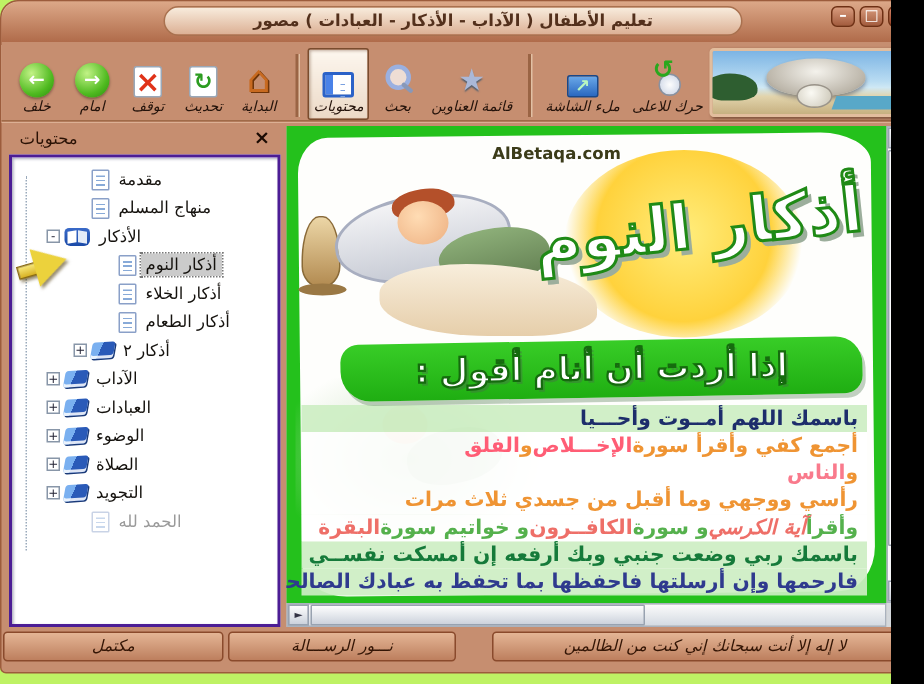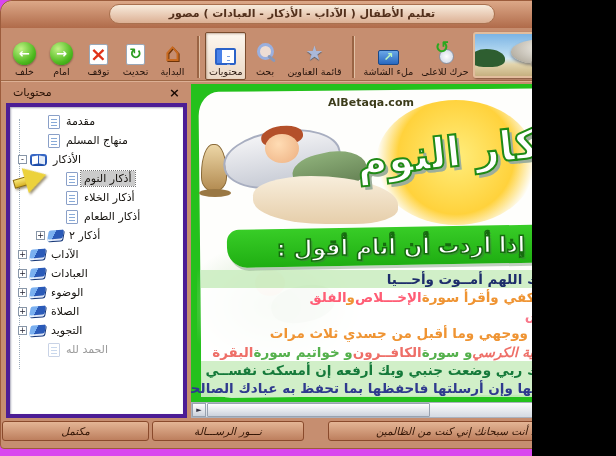--- a/index.html
+++ b/index.html
@@ -1,17 +1,17 @@
 <!DOCTYPE html>
 <html><head>
 <meta charset="utf-8">
 <style>
   * { margin:0; padding:0; box-sizing:border-box; }
   body { background:#000; font-family:"DejaVu Sans", sans-serif; }
-  .screen { position:relative; width:532px; height:456px; background:#d946ef; overflow:hidden; }
+  .screen { position:relative; width:594px; height:456px; background:#bef264; overflow:hidden; }
 
   
   .window { position:absolute; left:0; top:0; width:614px; height:449px;
             background:#c68e70; border-radius:12px 12px 4px 4px;
             border:1px solid #9c5c3c; box-shadow:inset 0 1px 0 #e8c0a4; }
 
   .titlebar { position:absolute; left:0; top:0; right:0; height:27px;
               background:linear-gradient(#dca888,#b06b4a);
               border-radius:12px 12px 0 0; }
   .title-pill { position:absolute; left:108px; right:118px; top:3px; height:20px;
@@ -25,21 +25,21 @@
              color:#fff; font-size:10px; line-height:12px; text-align:center; font-weight:bold; }
   .win-btn.close { background:linear-gradient(#d8886a,#963f24); }
 
   
   .toolbar { position:absolute; left:0; top:28px; right:0; height:52px;
              display:flex; align-items:center; padding:0 5px;
              border-bottom:1px solid #a06a48; box-shadow:0 1px 0 #dcb094; }
   .tb-strip { display:flex; align-items:flex-end; height:50px; }
   .tb-btn { display:flex; flex-direction:column; align-items:center; justify-content:flex-end;
             min-width:37px; height:48px; padding:2px 3px; gap:2px; color:#23120a;
-            font-size:9.5px; white-space:nowrap; position:relative; border:1px solid transparent; }
+            font-size:9.5px; white-space:nowrap; position:relative; border:1px solid transparent;font-style:italic; }
   .tb-btn.pressed { background:linear-gradient(#fdf7ef,#ecd9c6);
                     border:1px solid #7a4c2e; border-radius:2px;
                     box-shadow:inset 1px 1px 2px rgba(90,45,20,.35); }
   .tb-btn.has-dd::after { content:""; position:absolute; right:-4px; top:16px;
             border-left:3px solid transparent; border-right:3px solid transparent;
             border-top:4px solid #3a2010; }
   .tb-sep { width:2px; height:42px; margin:0 6px 2px 6px;
             background:#9a6444; box-shadow:1px 0 0 #e2c0a4; }
   .tb-label { line-height:10px; }
   .tb-icon { width:24px; height:24px; position:relative; display:flex;
@@ -88,21 +88,21 @@
       background:#2e5e30; border-radius:50% 60% 40% 40%; }
   .bn-water { position:absolute; right:-2px; bottom:3px; width:52px; height:9px;
       background:#58a8c8; transform:skewX(-20deg); }
 
   
   .sidebar { position:absolute; left:5px; top:82px; width:181px; bottom:30px; }
   .side-header { height:19px; display:flex; justify-content:space-between; align-items:center;
       padding:0 7px; color:#2a1205; font-size:11px; }
   .side-close { font-weight:bold; font-size:13px; line-height:13px; color:#1a0a02; }
   .tree { position:absolute; left:0; right:0; top:20px; bottom:0; background:#fff;
-      border:4px solid #4c1d95; box-shadow:inset 1px 1px 2px #aab; padding:5px 4px;
+      border:2px solid #4c1d95; box-shadow:inset 1px 1px 2px #aab; padding:5px 19px;
       font-size:11px; overflow:hidden; }
   .tree::before { content:""; position:absolute; left:9px; top:12px; height:250px;
       border-left:1px dotted #9aaabb; }
   .tree-row { height:19px; display:flex; align-items:center; gap:3px; color:#15120e;
       position:relative; z-index:2; white-space:nowrap; }
   .expander { width:9px; height:9px; border:1px solid #8896a8; background:#fff;
       font-size:8px; line-height:7px; text-align:center; color:#223; flex:none; }
   .nic { flex:none; }
   .ic-page { width:12px; height:14px; background:#fff; border:1px solid #8aa0c8;
       border-radius:1px; position:relative; }

